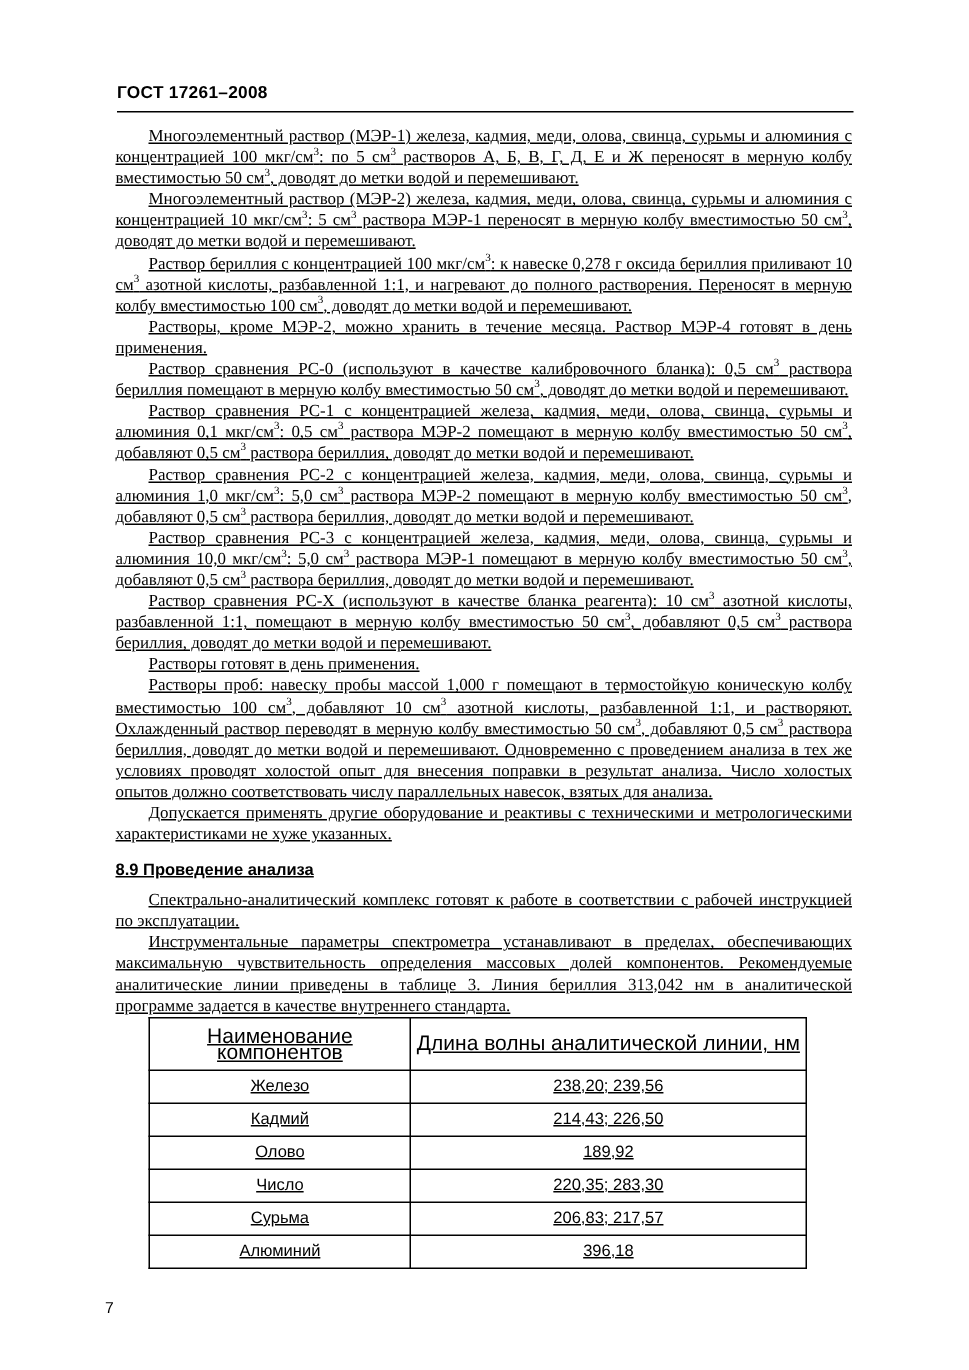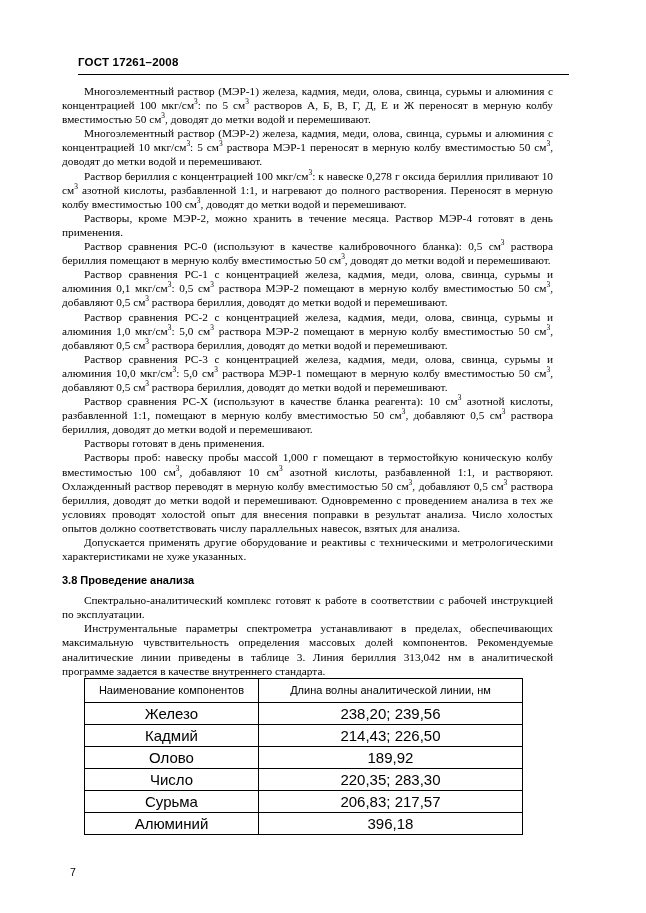--- a/index.html
+++ b/index.html
@@ -33,23 +33,24 @@
   .header-rule {
     position: absolute;
     left: 78px;
     top: 74px;
     width: 491px;
     height: 1px;
     background: #000000;
   }
   .content {
     position: absolute;
-    left: 62px;
+    left: 77px;
     top: 84px;
     width: 491px;
+    text-decoration: underline;
   }
   p.para {
     margin: 0;
     font-family: "Liberation Serif", serif;
     font-size: 11.3px;
     line-height: 14.1px;
     text-align: justify;
     text-indent: 22px;
     hyphens: manual;
   }
@@ -77,27 +78,27 @@
   table.data-table {
     border-collapse: collapse;
     width: 439px;
     margin-left: 22px;
     font-family: "Liberation Sans", sans-serif;
   }
   table.data-table th,
   table.data-table td {
     border: 1px solid #000000;
     text-align: center;
-    font-size: 15px;
+    font-size: 11px;
     font-weight: normal;
     padding: 5px 2px;
     line-height: 11px;
   }
   table.data-table th {
-    font-size: 11px;
+    font-size: 14px;
     padding: 6px 2px;
   }
   table.data-table td.col-name { width: 172px; }
   table.data-table td.col-val { width: 265px; }
   table.data-table th.col-name { width: 172px; }
   table.data-table th.col-val { width: 265px; }
   .page-number {
     position: absolute;
     left: 70px;
     top: 866px;
@@ -121,21 +122,21 @@
     <p class="para">Раствор сравнения РС-0 (используют в качестве калибровочного бланка): 0,5 см<sup>3</sup> раствора бериллия помещают в мерную колбу вместимостью 50 см<sup>3</sup>, доводят до метки водой и перемешивают.</p>
     <p class="para">Раствор сравнения РС-1 с концентрацией железа, кадмия, меди, олова, свинца, сурьмы и алюминия 0,1 мкг/см<sup>3</sup>: 0,5 см<sup>3</sup> раствора МЭР-2 помещают в мерную колбу вместимостью 50 см<sup>3</sup>, добавляют 0,5 см<sup>3</sup> раствора бериллия, доводят до метки водой и перемешивают.</p>
     <p class="para">Раствор сравнения РС-2 с концентрацией железа, кадмия, меди, олова, свинца, сурьмы и алюминия 1,0 мкг/см<sup>3</sup>: 5,0 см<sup>3</sup> раствора МЭР-2 помещают в мерную колбу вместимостью 50 см<sup>3</sup>, добавляют 0,5 см<sup>3</sup> раствора бериллия, доводят до метки водой и перемешивают.</p>
     <p class="para">Раствор сравнения РС-3 с концентрацией железа, кадмия, меди, олова, свинца, сурьмы и алюминия 10,0 мкг/см<sup>3</sup>: 5,0 см<sup>3</sup> раствора МЭР-1 помещают в мерную колбу вместимостью 50 см<sup>3</sup>, добавляют 0,5 см<sup>3</sup> раствора бериллия, доводят до метки водой и перемешивают.</p>
     <p class="para">Раствор сравнения РС-Х (используют в качестве бланка реагента): 10 см<sup>3</sup> азотной кислоты, разбавленной 1:1, помещают в мерную колбу вместимостью 50 см<sup>3</sup>, добавляют 0,5 см<sup>3</sup> раствора бериллия, доводят до метки водой и перемешивают.</p>
     <p class="para">Растворы готовят в день применения.</p>
     <p class="para">Растворы проб: навеску пробы массой 1,000 г помещают в термостойкую коническую колбу вместимостью 100 см<sup>3</sup>, добавляют 10 см<sup>3</sup> азотной кислоты, разбавленной 1:1, и растворяют. Охлажденный раствор переводят в мерную колбу вместимостью 50 см<sup>3</sup>, добавляют 0,5 см<sup>3</sup> раствора бериллия, доводят до метки водой и перемешивают. Одновременно с проведением анализа в тех же условиях проводят холостой опыт для внесения поправки в результат анализа. Число холостых опытов должно соответствовать числу параллельных навесок, взятых для анализа.</p>
     <p class="para">Допускается применять другие оборудование и реактивы с техническими и метрологическими характеристиками не хуже указанных.</p>
 
     <div class="spacer-md"></div>
-    <h3 class="section-head">3.8  Проведение анализа</h3>
+    <h3 class="section-head">8.9  Проведение анализа</h3>
     <div class="spacer-sm"></div>
 
     <p class="para">Спектрально-аналитический комплекс готовят к работе в соответствии с рабочей инструкцией по эксплуатации.</p>
     <p class="para">Инструментальные параметры спектрометра устанавливают в пределах, обеспечивающих максимальную чувствительность определения массовых долей компонентов. Рекомендуемые аналитические линии приведены в таблице 3. Линия бериллия 313,042 нм в аналитической программе задается в качестве внутреннего стандарта.</p>
 
 
     <table class="data-table">
       <thead>
         <tr>
           <th class="col-name">Наименование компонентов</th>

